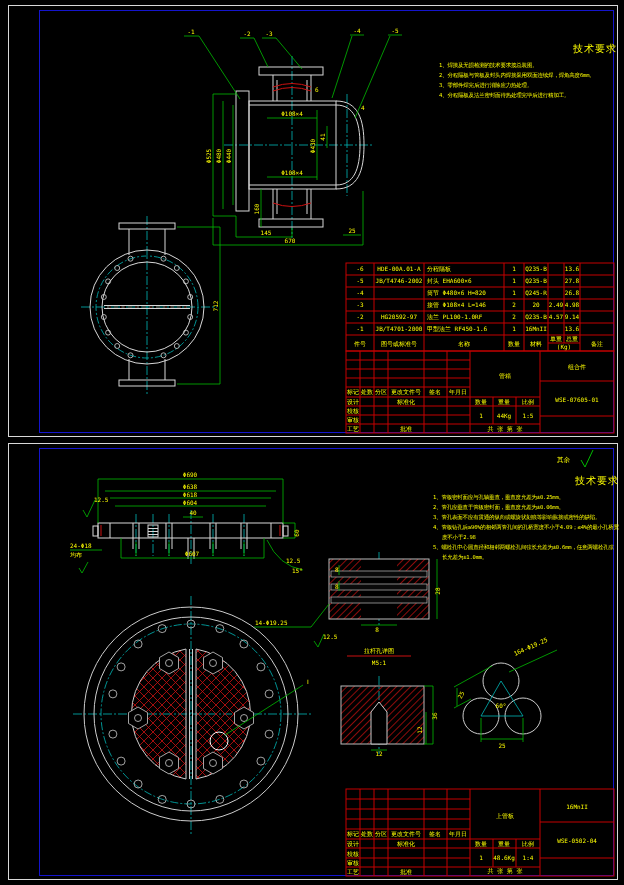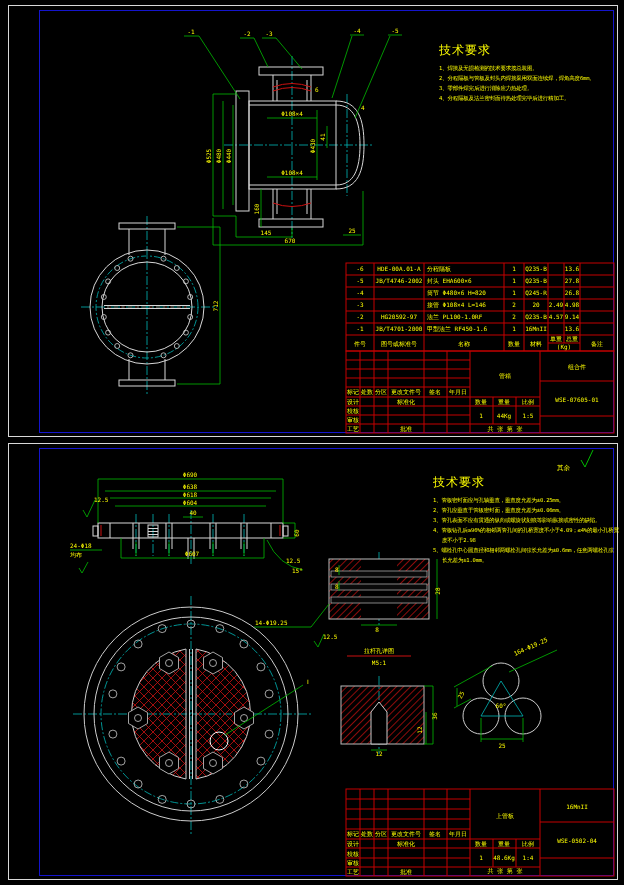--- a/index.html
+++ b/index.html
@@ -3,21 +3,21 @@
 <meta charset="utf-8">
 <style>
   html,body{margin:0;padding:0;background:#000;}
   .canvas{position:relative;width:624px;height:885px;background:#000;overflow:hidden;
           font-family:"DejaVu Sans Mono","Liberation Mono",monospace;}
   .sheet{position:absolute;left:8px;width:610px;border:1px solid #d8d8d8;background:#000;box-sizing:border-box;}
   .inframe{position:absolute;left:30px;top:4px;right:3px;bottom:3px;border:1px solid #1414cc;}
   svg{position:absolute;left:0;top:0;}
   text{fill:#ffff00;font-size:6px;font-family:"DejaVu Sans Mono","Liberation Mono",monospace;}
   .techreq{position:absolute;color:#ffff00;z-index:5;}
-  .tr-title{text-align:left;font-size:12px;margin-bottom:4px;letter-spacing:1px;}
+  .tr-title{text-align:right;font-size:10px;margin-bottom:4px;letter-spacing:1px;}
   .tr-item{font-size:5.5px;line-height:10px;padding-left:9px;text-indent:-9px;letter-spacing:-0.2px;}
   .rest{position:absolute;color:#ffff00;font-size:6.5px;z-index:5;}
 </style>
 </head>
 <body>
 
 <div class="canvas">
 
   <div class="sheet" style="top:5px;height:432px">
     <div class="inframe"></div>
@@ -436,21 +436,21 @@
         <text x="495" y="416" text-anchor="middle" font-size="6">48.6Kg</text>
         <text x="519" y="416" text-anchor="middle" font-size="6">1:4</text>
         <text x="496" y="429" text-anchor="middle">共 张 第 张</text>
         <text x="568" y="365" text-anchor="middle" font-size="7">16MnII</text>
         <text x="568" y="399" text-anchor="middle" font-size="7">WSE-0502-04</text>
       </g>
 
       <polyline points="572,16 576,23 584,6" stroke="#00bb00" stroke-width="1" fill="none"></polyline>
     </svg>
 
-    <div class="rest" style="left:548px;top:20px">其余</div>
+    <div class="rest" style="left:548px;top:12px">其余</div>
 
     <div class="techreq" style="left:424px;top:30px;width:186px">
       <div class="tr-title">技术要求</div>
       <div class="tr-item">1、管板密封面应与孔轴垂直，垂直度允差为±0.25mm。</div>
       <div class="tr-item">2、管孔应垂直于管板密封面，垂直度允差为±0.06mm。</div>
       <div class="tr-item">3、管孔表面不应有贯通的纵向或螺旋状刻痕等影响胀接或密性的缺陷。</div>
       <div class="tr-item">4、管板钻孔后≥96%的相邻两管孔间的孔桥宽度不小于4.09；≤4%的最小孔桥宽度不小于2.98</div>
       <div class="tr-item">5、螺栓孔中心圆直径和相邻两螺栓孔间弦长允差为±0.6mm，任意两螺栓孔弦长允差为±1.0mm。</div>
     </div>
   </div>

